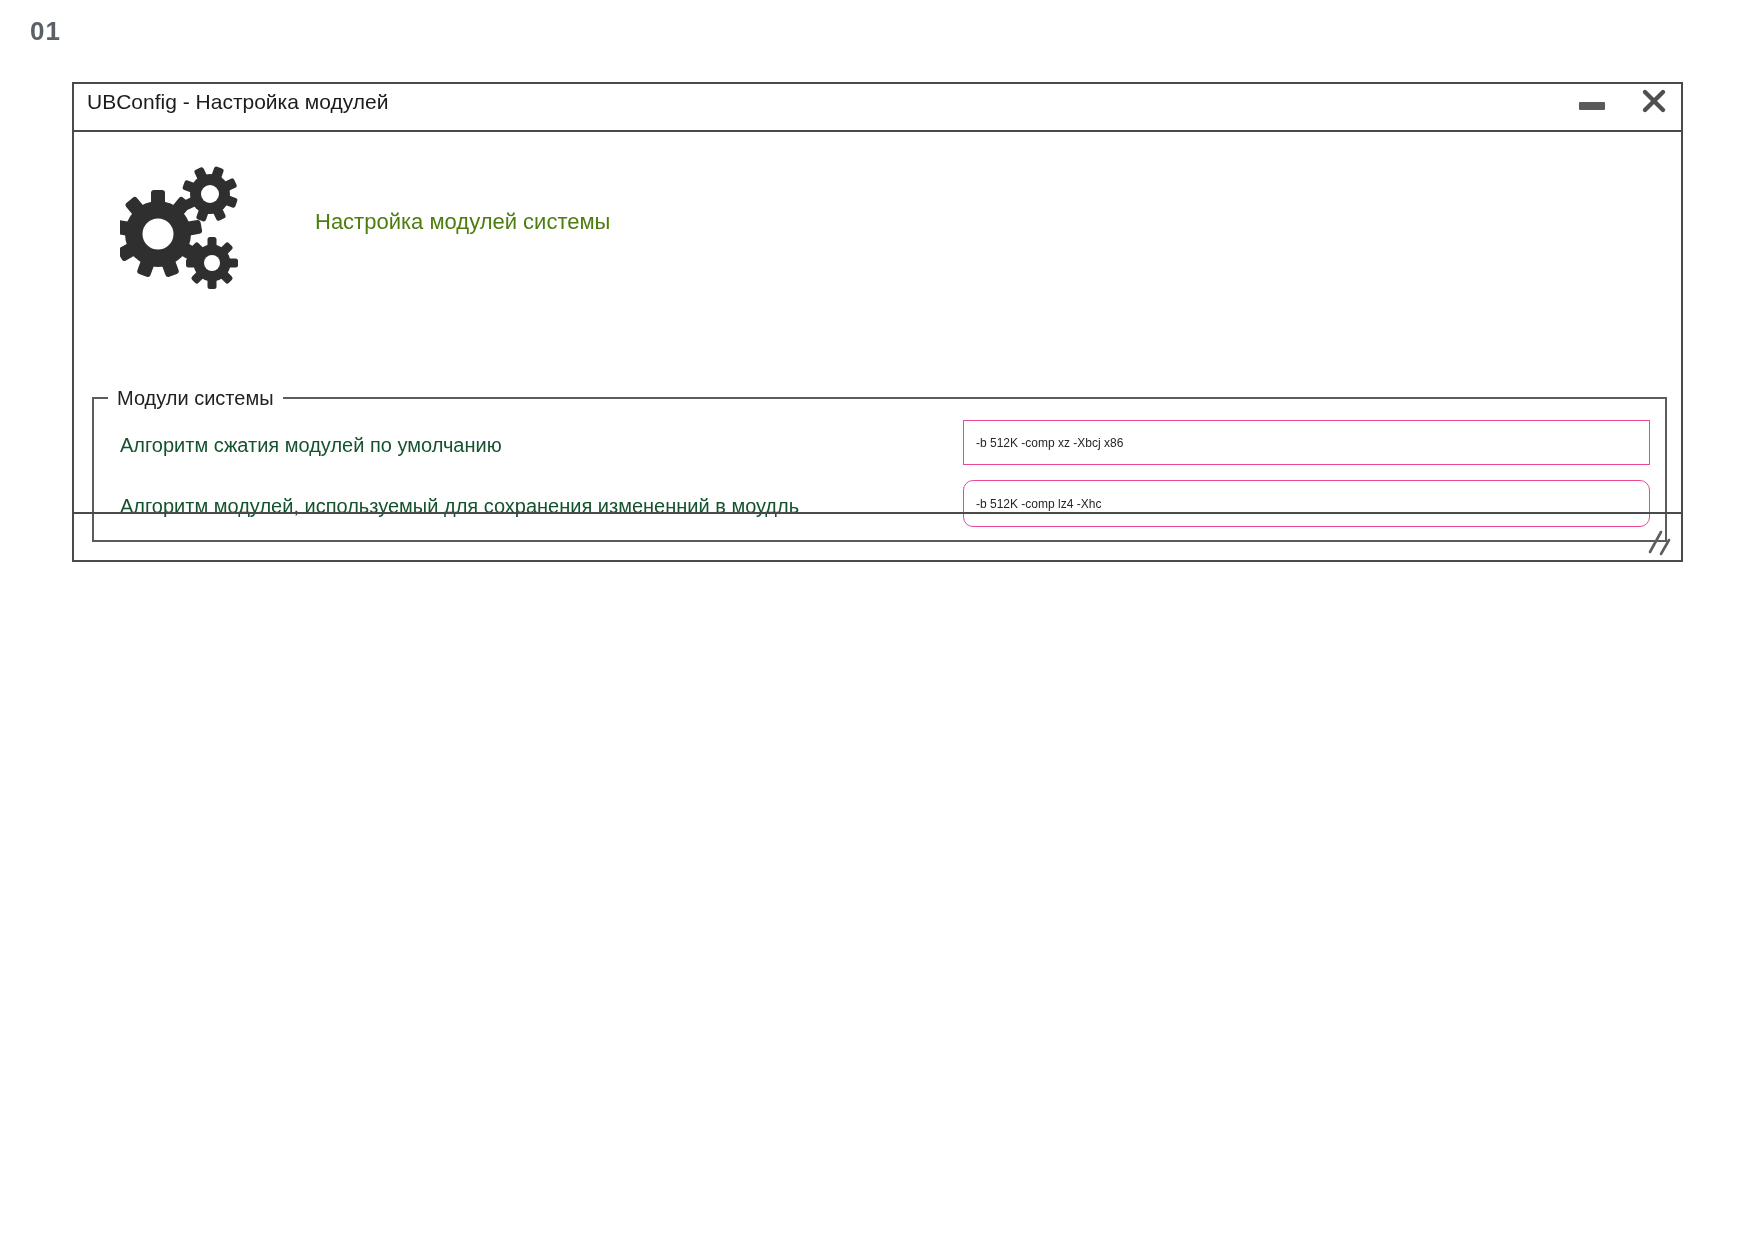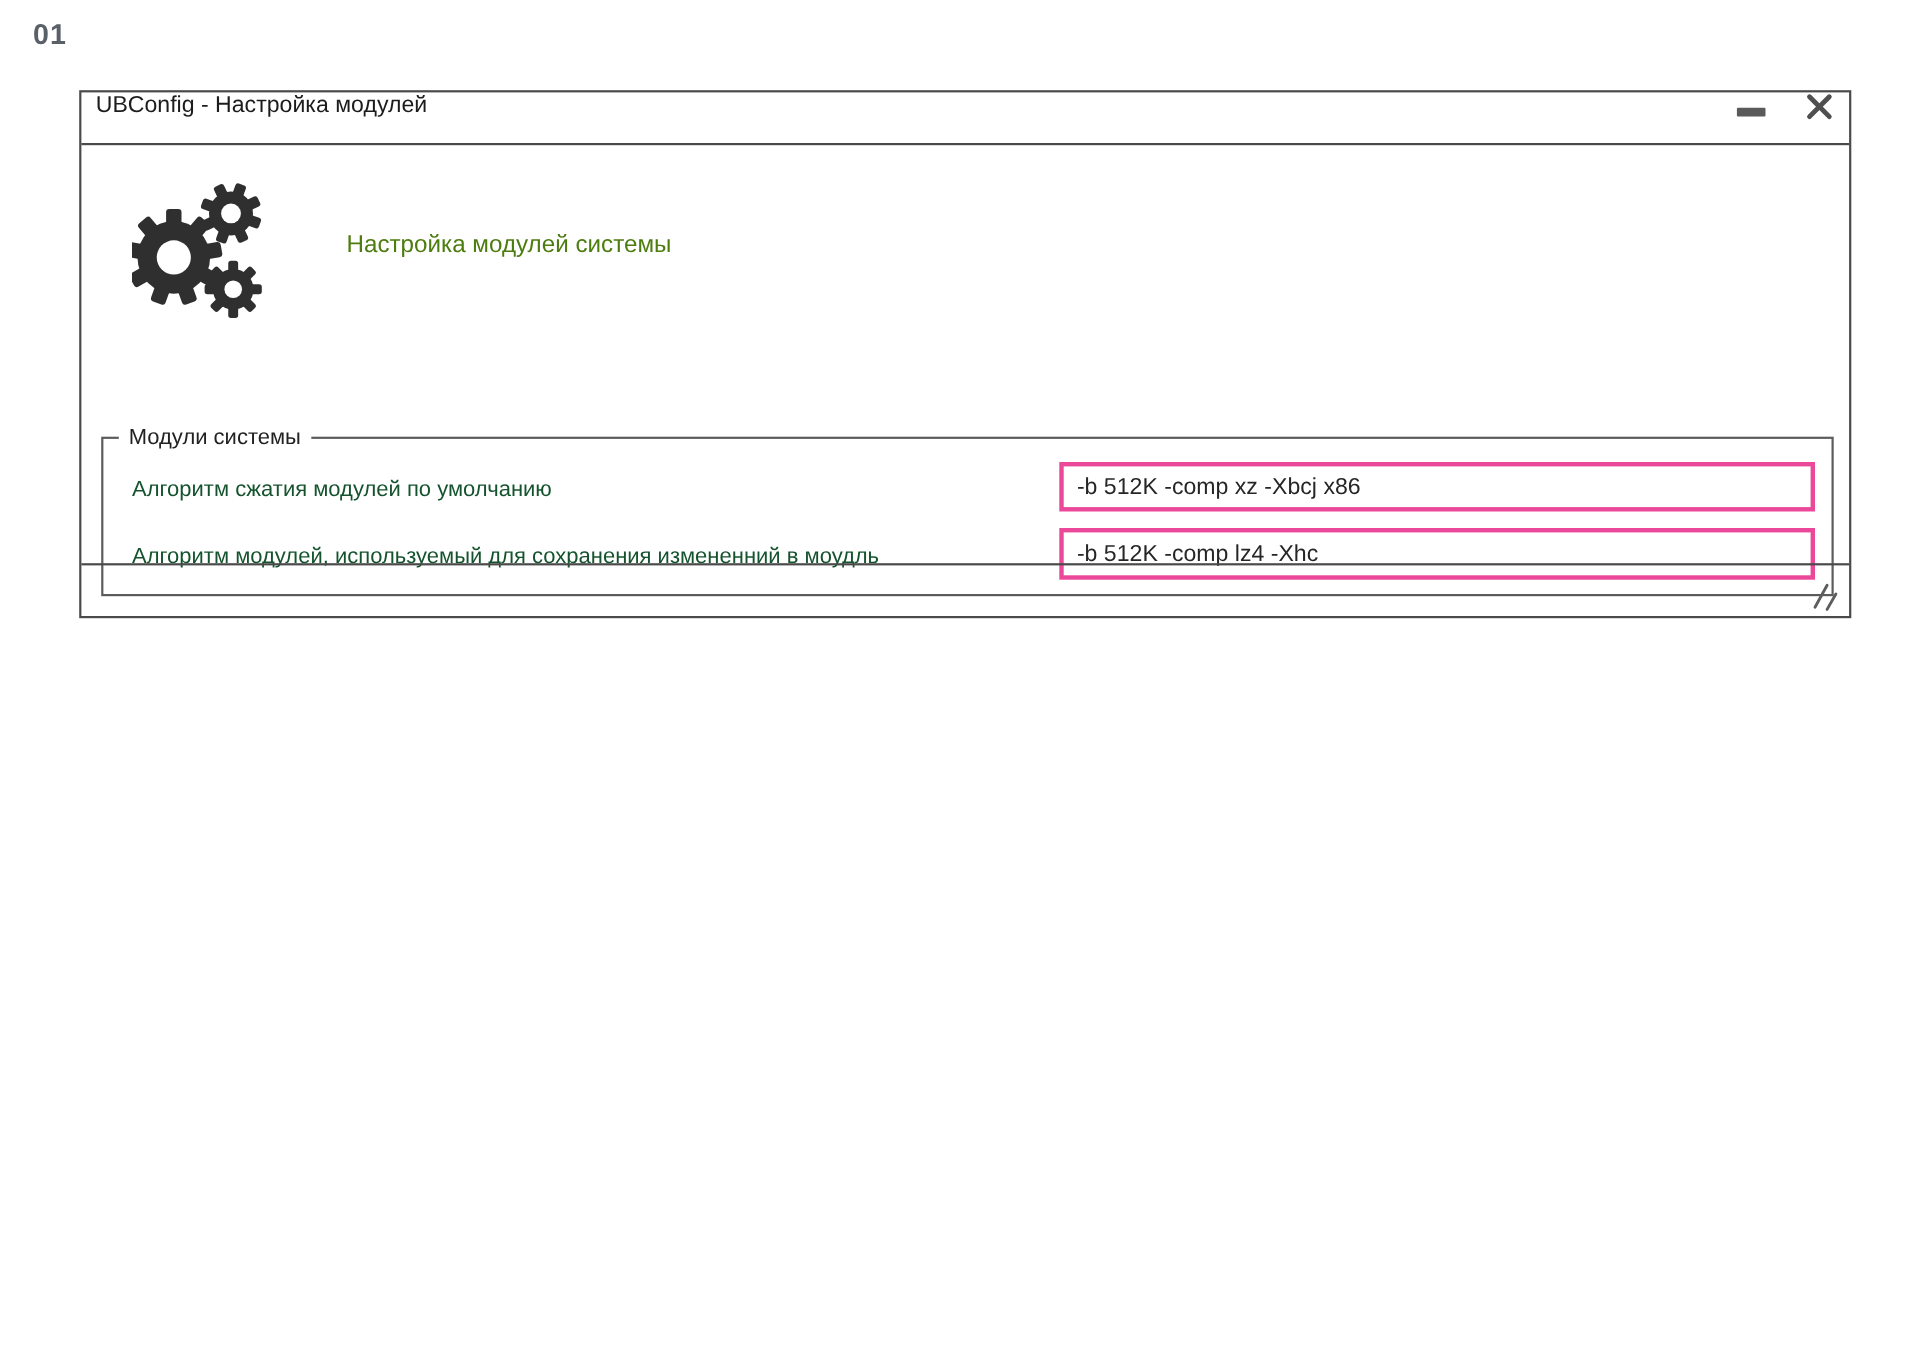--- a/index.html
+++ b/index.html
@@ -41,22 +41,22 @@
     display: flex;
     flex-direction: column;
   }
 
   .titlebar {
     flex: none;
     height: 48px;
     box-sizing: border-box;
     border-bottom: 2px solid #4a4a4a;
     display: flex;
-    align-items: flex-start;
-    padding: 0 14px 0 13px;
+    align-items: flex-end;
+    padding: 0 14px 16px 13px;
   }
   .titlebar .title {
     font-size: 21px;
     color: #1c1c1c;
     white-space: nowrap;
   }
   .titlebar .controls {
     margin-left: auto;
     display: flex;
     align-items: center;
@@ -132,30 +132,30 @@
     white-space: nowrap;
   }
   .field-label.row1 { top: 35px; }
   .field-label.row2 { top: 96px; }
 
   .field-input {
     position: absolute;
     left: 869px;
     width: 687px;
     box-sizing: border-box;
-    border: 4px solid #ec4899;
+    border: 1px solid #ec4899;
     background: #ffffff;
     font-family: "Liberation Sans", sans-serif;
-    font-size: 21px;
+    font-size: 12px;
     color: #262626;
     padding: 0 12px;
     outline: none;
   }
   .field-input.row1 { top: 21px; height: 45px; }
-  .field-input.row2 { top: 81px; height: 47px; }
+  .field-input.row2 { top: 81px; height: 47px; border-radius: 10px; }
 
   
   .statusbar {
     flex: none;
     height: 48px;
     box-sizing: border-box;
     border-top: 2px solid #4a4a4a;
     position: relative;
   }
   .resize-grip {

